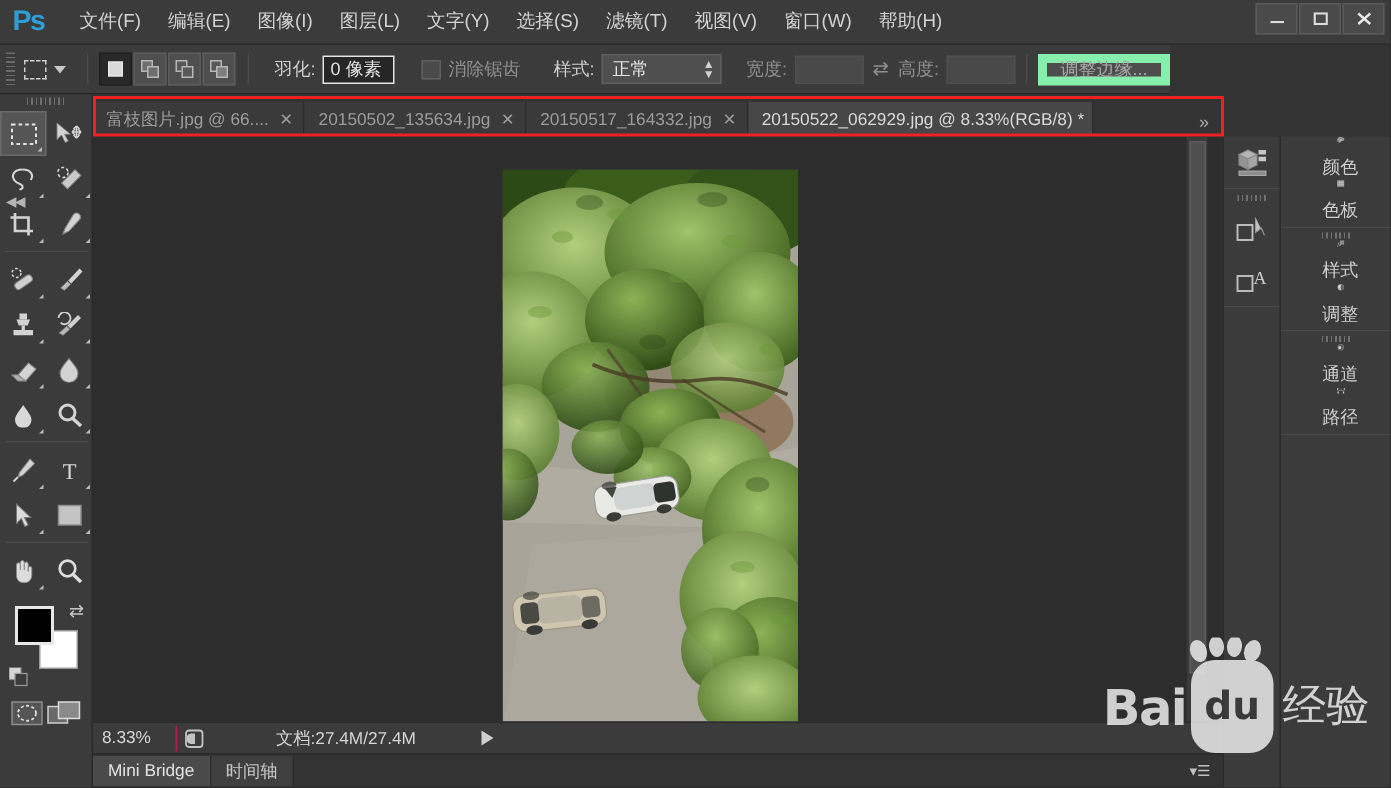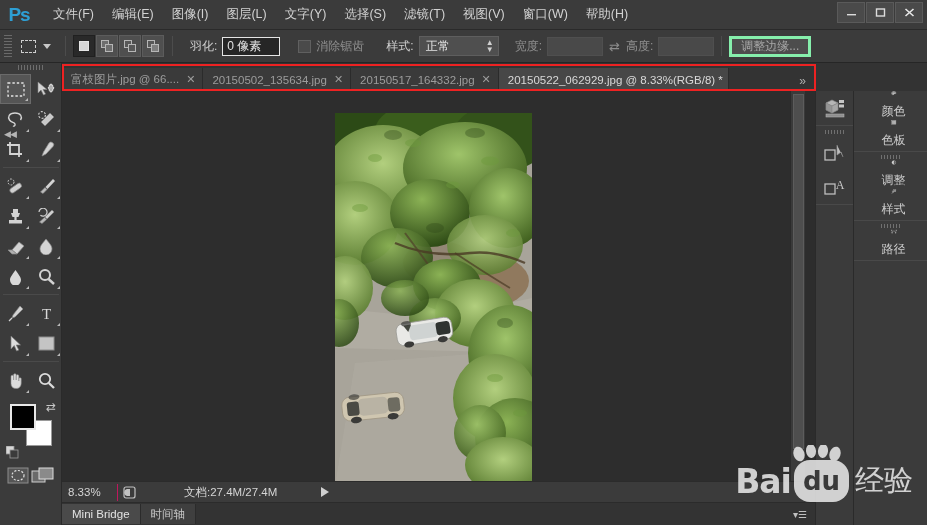--- a/index.html
+++ b/index.html
@@ -31,21 +31,21 @@
   }
   .win-controls { position: absolute; right: 4px; top: 2px; display: flex; gap: 0; }
   .win-btn {
     width: 28px; height: 21px; display: flex; align-items: center; justify-content: center;
     color: #d8d8d8; font-size: 11px; background: #4a4a4a; margin-left: 1px;
     border: 1px solid #5a5a5a;
   }
 
   
   .optionsbar {
-    position: absolute; left: 0; top: 30px; width: 927px; height: 33px;
+    position: absolute; left: 0; top: 30px; width: 780px; height: 33px;
     background: #3b3b3b; border-bottom: 1px solid #262626;
     display: flex; align-items: center; padding-left: 2px;
   }
   .grip { width: 8px; height: 22px; margin: 0 4px 0 2px;
     background: repeating-linear-gradient(to bottom, #6a6a6a 0, #6a6a6a 1px, #3b3b3b 1px, #3b3b3b 3px);
   }
   .tool-preset {
     width: 24px; height: 22px; display: flex; align-items: center; justify-content: center;
   }
   .marquee-glyph { width: 15px; height: 13px; border: 1px dashed #cfcfcf; }
@@ -79,21 +79,21 @@
     height: 20px; min-width: 80px; background: #4f4f4f; border: 1px solid #5e5e5e;
     color: #e4e4e4; font-size: 12px; padding: 0 18px 0 6px; position: relative;
     display: flex; align-items: center;
   }
   .opt-select .arrows {
     position: absolute; right: 4px; top: 50%; transform: translateY(-50%);
     color: #d0d0d0; font-size: 8px; line-height: 7px; text-align: center;
   }
   .swapbtn { color: #8d8d8d; font-size: 13px; margin: 0 6px; }
   .btn-grey {
-    height: 21px; background: #4d4d4d; border: 3px solid #86efac; color: #a8a8a8;
+    height: 21px; background: #4d4d4d; border: 6px solid #86efac; color: #a8a8a8;
     font-size: 12px; padding: 0 9px; display: flex; align-items: center; white-space: nowrap;
   }
 
   
   .toolbox {
     position: absolute; left: 0; top: 63px; width: 62px; height: 462px;
     background: #3b3b3b; border-right: 1px solid #2a2a2a;
   }
   .tb-grip {
     width: 26px; height: 5px; margin: 2px auto 4px auto;
@@ -167,21 +167,21 @@
   
   .watermark {
     position: absolute; right: 14px; bottom: 23px; z-index: 30;
     text-align: left; pointer-events: none; opacity: .88;
   }
   .wm-top { display: flex; align-items: center; }
   .wm-bai { color: #e6e6e6; font-size: 33px; font-weight: bold; letter-spacing: -1px;
      font-family: "DejaVu Sans", sans-serif; }
   .wm-du {
     color: #3a3a3a; background: #e6e6e6; border-radius: 16px; font-size: 26px; font-weight: bold;
-    padding: 6px 9px; margin: 0 3px; line-height: 30px; position: relative;
+    padding: 16px 9px; margin: 0 3px; line-height: 30px; position: relative;
     font-family: "DejaVu Sans", sans-serif;
   }
   .wm-paw { position: absolute; left: -3px; top: -15px; width: 52px; height: 18px; }
   .wm-jy { color: #e6e6e6; font-size: 29px; font-weight: normal; margin-left: 3px; }
   .wm-url { color: #ededed; font-size: 17px; margin-top: 1px; letter-spacing: .2px; }
 
   
   .statusbar {
     position: absolute; left: 62px; top: 481px; width: 753px; height: 21px;
     background: #3b3b3b; border-top: 1px solid #2b2b2b; display: flex; align-items: center;
@@ -725,37 +725,45 @@
         <path d="M2 6.4 H17 M2 10.6 H17 M7 2 V15 M12 2 V15" stroke="#d2d2d2" stroke-width="1"></path>
       </svg>
       <span class="lbl">色板</span>
     </div>
 
     <div class="rd-div"></div>
     <div class="rd-grip"></div>
 
     <div class="rd-item">
       <svg width="20" height="18" viewBox="0 0 20 18">
+        <rect x="8" y="2" width="9" height="8" fill="#8d8d8d" stroke="#b4b4b4" stroke-width=".8"></rect>
+        <text x="6" y="15" font-size="12" font-style="italic" font-family="Liberation Serif, serif" fill="#c6c6c6" text-anchor="middle">fx</text>
+      </svg>
+      <span class="lbl">样式</span>
+    </div>
+    <div class="rd-item">
+      <svg width="20" height="18" viewBox="0 0 20 18">
         <circle cx="9.5" cy="9" r="7.2" fill="#dcdcdc" stroke="#9a9a9a" stroke-width=".8"></circle>
         <path d="M9.5 1.8 A7.2 7.2 0 0 1 9.5 16.2 Z" fill="#5e5e5e"></path>
         <path d="M4 14 L15 4" stroke="#6b6b6b" stroke-width="1.1"></path>
       </svg>
       <span class="lbl">调整</span>
     </div>
+
+    <div class="rd-div"></div>
+    <div class="rd-grip"></div>
+
     <div class="rd-item">
       <svg width="20" height="18" viewBox="0 0 20 18">
-        <rect x="8" y="2" width="9" height="8" fill="#8d8d8d" stroke="#b4b4b4" stroke-width=".8"></rect>
-        <text x="6" y="15" font-size="12" font-style="italic" font-family="Liberation Serif, serif" fill="#c6c6c6" text-anchor="middle">fx</text>
-      </svg>
-      <span class="lbl">样式</span>
-    </div>
-
-    <div class="rd-div"></div>
-    <div class="rd-grip"></div>
-
+        <circle cx="9.5" cy="9" r="7.2" fill="#c9c9c9" stroke="#8e8e8e" stroke-width=".8"></circle>
+        <path d="M9.5 1.8 a7.2 7.2 0 0 1 0 14.4 a5 5 0 0 1 0-14.4" fill="#5d5d5d"></path>
+        <circle cx="7" cy="10" r="3.4" fill="#f0f0f0" opacity=".85"></circle>
+      </svg>
+      <span class="lbl">通道</span>
+    </div>
     <div class="rd-item">
       <svg width="20" height="18" viewBox="0 0 20 18">
         <path d="M3 14 C3 5 16 5 16 14" fill="none" stroke="#cfcfcf" stroke-width="1.4"></path>
         <path d="M3 14 L1.5 5 M16 14 L18 5" stroke="#b0b0b0" stroke-width="1"></path>
         <rect x="0.5" y="3" width="3" height="3" fill="#dcdcdc"></rect>
         <rect x="16.5" y="3" width="3" height="3" fill="#dcdcdc"></rect>
         <rect x="1.6" y="12.6" width="3" height="3" fill="#dcdcdc"></rect>
         <rect x="14.6" y="12.6" width="3" height="3" fill="#dcdcdc"></rect>
       </svg>
       <span class="lbl">路径</span>

